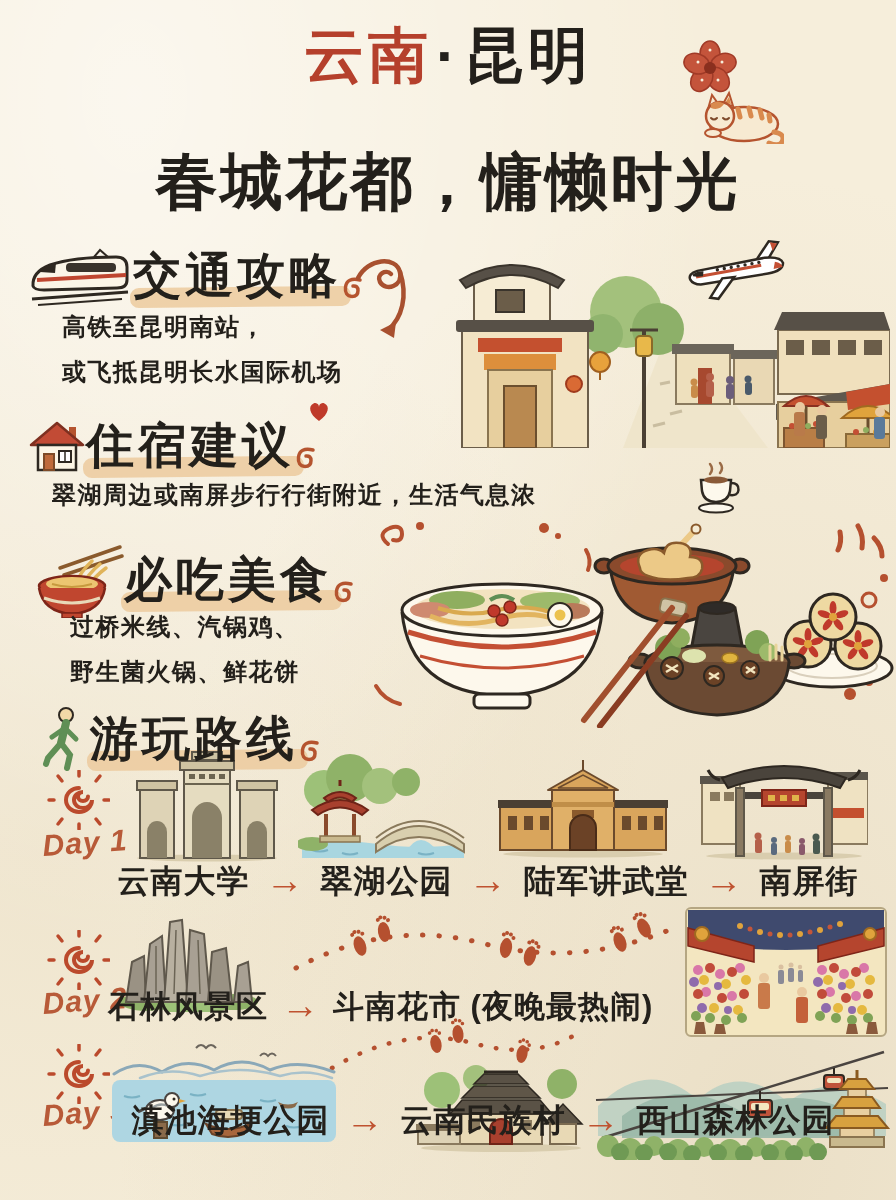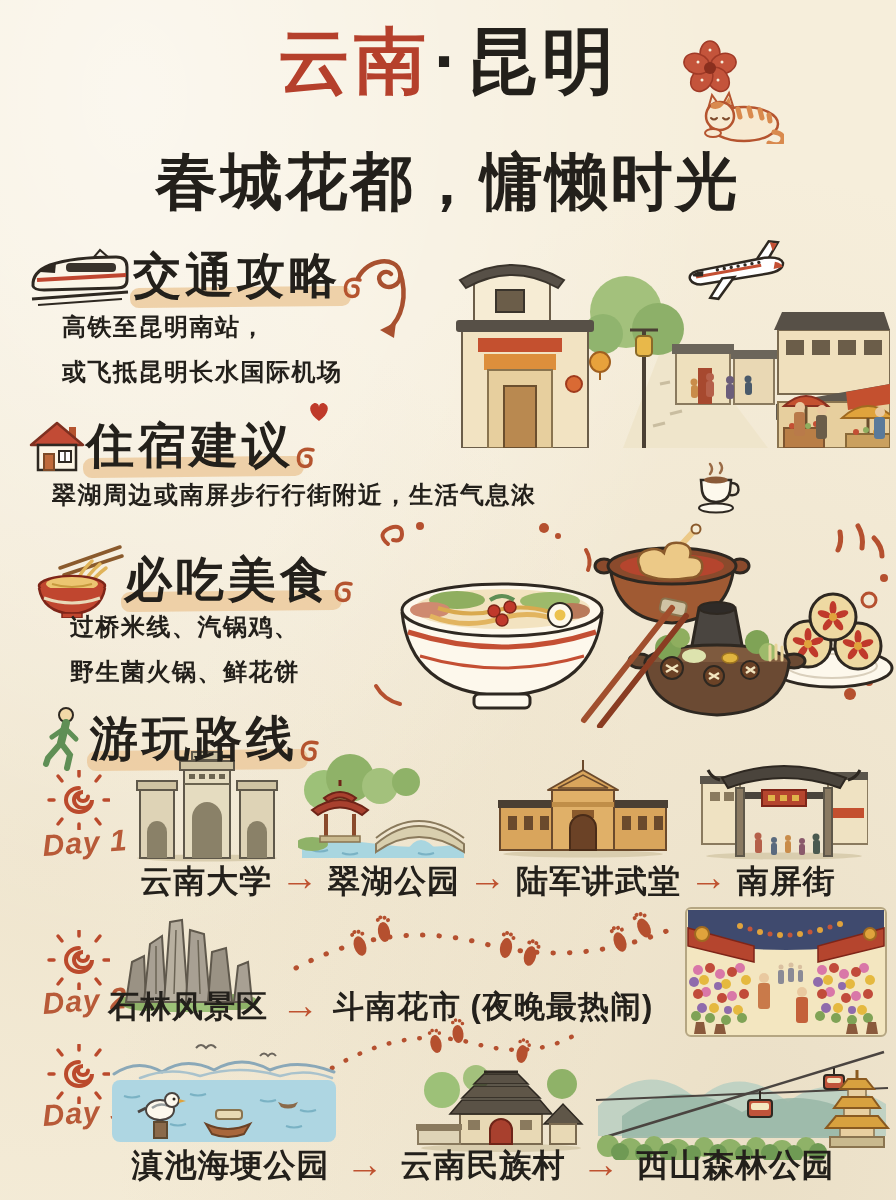--- a/index.html
+++ b/index.html
@@ -9,21 +9,21 @@
       radial-gradient(ellipse at 15% 8%, rgba(255,255,255,.55), transparent 55%),
       radial-gradient(ellipse at 85% 95%, rgba(205,185,145,.28), transparent 60%),
       radial-gradient(ellipse at 5% 70%, rgba(215,198,160,.22), transparent 50%),
       #f6eedb;
     font-family:"Liberation Sans","DejaVu Sans",sans-serif;
     color:#23201b;
   }
   .abs{position:absolute;}
   .icon svg{display:block;}
   
-  .title-row{top:24px;left:0;width:100%;text-align:center;font-size:72px;font-weight:900;letter-spacing:4px;line-height:1.05;}
+  .title-row{top:24px;left:0;width:100%;text-align:center;font-size:60px;font-weight:900;letter-spacing:4px;line-height:1.05;}
   .t-red{color:#b5402c;}
   .t-dot{margin:0 4px;}
   .subtitle{top:140px;left:0;width:100%;text-align:center;font-size:62px;font-weight:900;letter-spacing:3px;}
   
   .h-row{display:flex;align-items:center;}
   .h-wrap{position:relative;display:inline-block;}
   .h-text{position:relative;z-index:1;font-size:48px;font-weight:900;letter-spacing:4px;font-style:normal;}
   .hl{position:absolute;left:-3px;right:-10px;bottom:1px;height:20px;background:#ecca9e;border-radius:9px;transform:rotate(-.6deg);opacity:.85;z-index:0;}
   .swirl-after{transform:translateY(14px);}
   
@@ -539,21 +539,21 @@
         <circle cx="88" cy="90" r="3" fill="#c98c4a"></circle>
           <rect x="85" y="93" width="6" height="12" rx="2" fill="#c98c4a"></rect>
         <circle cx="102" cy="93" r="3" fill="#8a5a6b"></circle>
           <rect x="99" y="96" width="6" height="11" rx="2" fill="#8a5a6b"></rect>
         <circle cx="116" cy="89" r="3.5" fill="#4a5a50"></circle>
           <rect x="113" y="92" width="7" height="14" rx="2" fill="#4a5a50"></rect>
       </g>
     </svg>
   </span>
 
-  <div class="abs stops" style="left:96px;top:860px;width:784px;justify-content:center;font-family:Liberation Mono, monospace;">
+  <div class="abs stops" style="left:96px;top:860px;width:784px;justify-content:center;">
     <span class="stop">云南大学</span>
     <span class="arr">→</span>
     <span class="stop">翠湖公园</span>
     <span class="arr">→</span>
     <span class="stop">陆军讲武堂</span>
     <span class="arr">→</span>
     <span class="stop">南屏街</span>
   </div>
 
   <span class="abs icon" style="left:46px;top:930px;">
@@ -889,21 +889,21 @@
           <circle cx="100" cy="110" r="9"></circle>
           <circle cx="126" cy="109" r="9"></circle>
           <circle cx="152" cy="110" r="9"></circle>
           <circle cx="178" cy="109" r="9"></circle>
           <circle cx="202" cy="110" r="9"></circle>
           <circle cx="226" cy="108" r="9"></circle>
         </g>
     </svg>
   </span>
 
-  <div class="abs stops" style="left:88px;top:1144px;width:790px;justify-content:center;">
+  <div class="abs stops" style="left:88px;top:1099px;width:790px;justify-content:center;">
     <span class="stop">滇池海埂公园</span>
     <span class="arr">→</span>
     <span class="stop">云南民族村</span>
     <span class="arr">→</span>
     <span class="stop">西山森林公园</span>
   </div>
 
 </div>
 
 </body></html>

